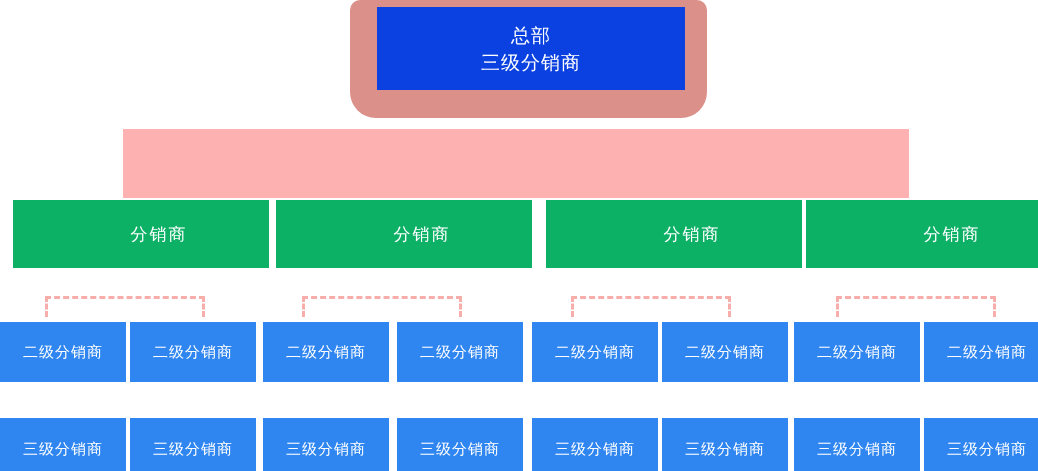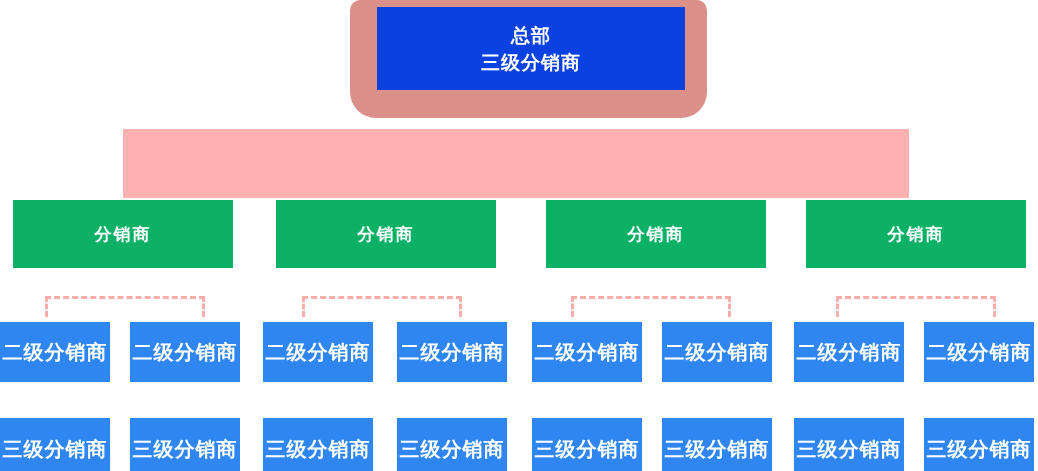--- a/index.html
+++ b/index.html
@@ -8,21 +8,20 @@
     position:relative;
     width:1038px;height:471px;
     background:#ffffff;
     overflow:hidden;
   }
   .node{
     position:absolute;
     display:flex;align-items:center;justify-content:center;
     color:#ffffff;
     text-align:center;
-    font-weight:bold;
   }
   .halo{
     position:absolute;
     left:350px;top:0;width:357px;height:118px;
     background:var(--root-halo,#DB908A);
     border-radius:10px 10px 26px 26px;
   }
   .root-box{
     left:377px;top:7px;width:308px;height:83px;
     background:var(--root-box,#0A41E0);
@@ -30,35 +29,35 @@
     font-size:19px;line-height:27px;letter-spacing:1px;
   }
   .bar{
     position:absolute;
     left:123px;top:129px;width:786px;height:69px;
     background:var(--connector-bar,#FDB2B1);
   }
   .green{
     top:200px;height:68px;width:220px;
     background:var(--distributor-box,#0DB166);
-    font-size:17px;letter-spacing:2px;
+    font-size:17px;letter-spacing:2px;padding-left:36px;
   }
   .g1{left:13px;}  .g2{left:276px;} .g3{left:546px;} .g4{left:806px;}
   .bracket{
     position:absolute;
     top:296px;height:21px;width:160px;
     border:3px dashed var(--dashed-connector,#F7AEAB);
     border-bottom:none;
     box-sizing:border-box;
   }
   .k1{left:45px;} .k2{left:302px;} .k3{left:571px;} .k4{left:836px;}
   .blue{
-    width:110px;
+    width:126px;
     background:var(--sub-distributor-box,#2F86F0);
-    font-size:20px;letter-spacing:1px;
+    font-size:15px;letter-spacing:1px;
   }
   .lv2{top:322px;height:60px;}
   .lv3{top:418px;height:62px;}
   .x1{left:0;}    .x2{left:130px;} .x3{left:263px;} .x4{left:397px;}
   .x5{left:532px;} .x6{left:662px;} .x7{left:794px;} .x8{left:924px;}
 </style>
 </head>
 <body>
 
 <div class="canvas">

